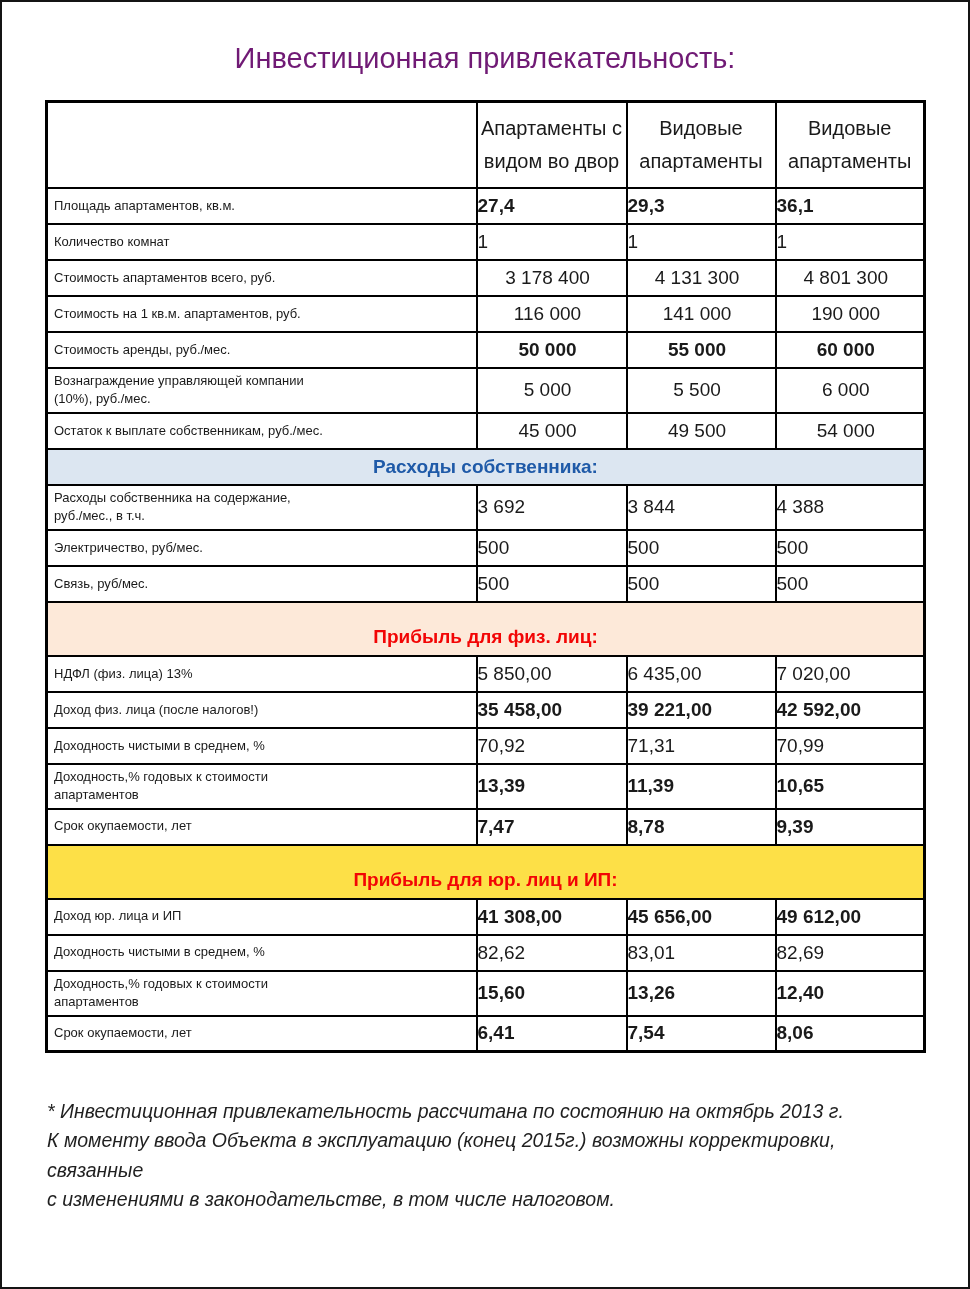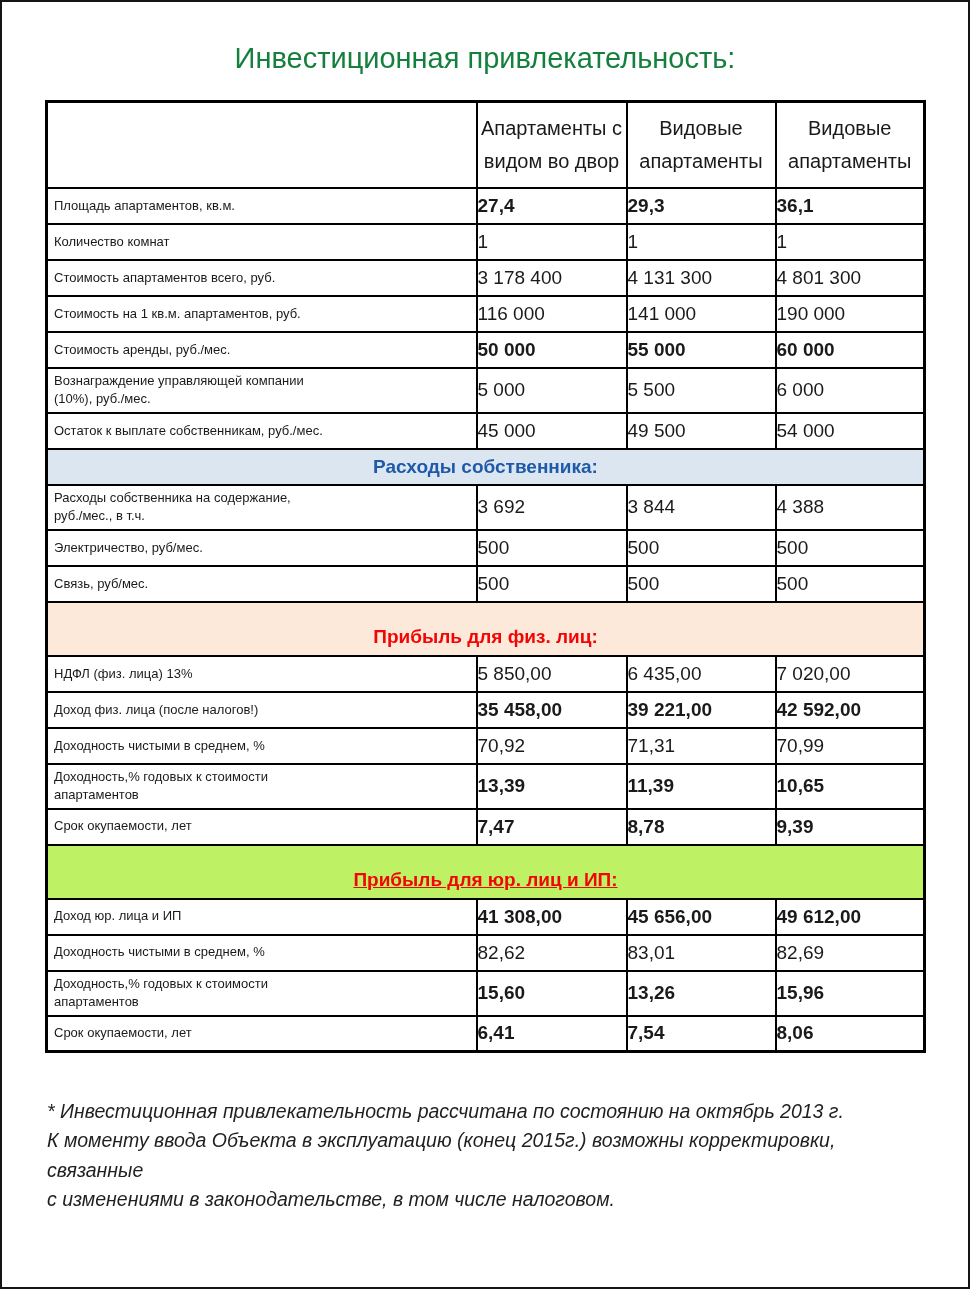--- a/index.html
+++ b/index.html
@@ -3,41 +3,41 @@
 <meta charset="utf-8">
 <style>
   html, body { margin: 0; padding: 0; background: #ffffff; }
   .page {
     width: 970px; height: 1289px; box-sizing: border-box;
     border: 2px solid #141414; background: #ffffff; overflow: hidden;
     font-family: "Liberation Sans", sans-serif; color: #1a1a1a;
   }
   .title {
     margin: 40px 0 0 0; text-align: center;
-    font-size: 29px; font-weight: 400; color: #15803d;
+    font-size: 29px; font-weight: 400; color: #701a75;
   }
   table.inv {
     border-collapse: collapse; table-layout: fixed;
     width: 878px; margin: 25px 0 0 43px;
     border: 3px solid #000;
   }
   table.inv th, table.inv td { border: 2px solid #000; }
   thead th {
     height: 84px; font-weight: 400; font-size: 20px; line-height: 1.65;
     text-align: center; vertical-align: middle; white-space: pre-line;
     padding: 0 2px;
   }
   tbody tr { height: 36px; }
   td.label {
     text-align: left; font-size: 13px; line-height: 1.42;
     padding: 3px 4px 3px 6px; vertical-align: middle; white-space: pre-line;
   }
   td.val { font-size: 19px; vertical-align: middle; padding: 2px 0; }
   td.val.center { text-align: left; }
-  td.val.right  { text-align: left; padding-right: 8px; }
+  td.val.right  { text-align: center; padding-right: 8px; }
   .bold { font-weight: 700; }
   td.section {
     text-align: center; font-weight: 700; font-size: 19px;
     vertical-align: middle; height: 30px;
   }
   td.section.profit { height: 44px; vertical-align: bottom; padding-bottom: 7px; }
   .footnote {
     margin: 44px 40px 0 45px;
     font-size: 19.5px; font-style: italic; line-height: 1.5;
     color: #1f1f1f; white-space: pre-line;
@@ -161,40 +161,40 @@
           <td class="val center bold">11,39</td>
           <td class="val center bold">10,65</td>
         </tr>
         <tr>
           <td class="label">Срок окупаемости, лет</td>
           <td class="val center bold">7,47</td>
           <td class="val center bold">8,78</td>
           <td class="val center bold">9,39</td>
         </tr>
         <tr>
-          <td colspan="4" class="section profit" style="background: #bef264; color: rgb(242, 5, 5); text-decoration: underline;">Прибыль  для юр. лиц и ИП:</td>
+          <td colspan="4" class="section profit" style="background: #fde047; color: rgb(242, 5, 5);">Прибыль  для юр. лиц и ИП:</td>
         </tr>
         <tr>
           <td class="label">Доход юр. лица и ИП</td>
           <td class="val center bold">41 308,00</td>
           <td class="val center bold">45 656,00</td>
           <td class="val center bold">49 612,00</td>
         </tr>
         <tr>
           <td class="label">Доходность чистыми в среднем, %</td>
           <td class="val center">82,62</td>
           <td class="val center">83,01</td>
           <td class="val center">82,69</td>
         </tr>
         <tr>
           <td class="label">Доходность,% годовых к стоимости
 апартаментов</td>
           <td class="val center bold">15,60</td>
           <td class="val center bold">13,26</td>
-          <td class="val center bold">15,96</td>
+          <td class="val center bold">12,40</td>
         </tr>
         <tr>
           <td class="label">Срок окупаемости, лет</td>
           <td class="val center bold">6,41</td>
           <td class="val center bold">7,54</td>
           <td class="val center bold">8,06</td>
         </tr>
       </tbody>
   </table>
 

